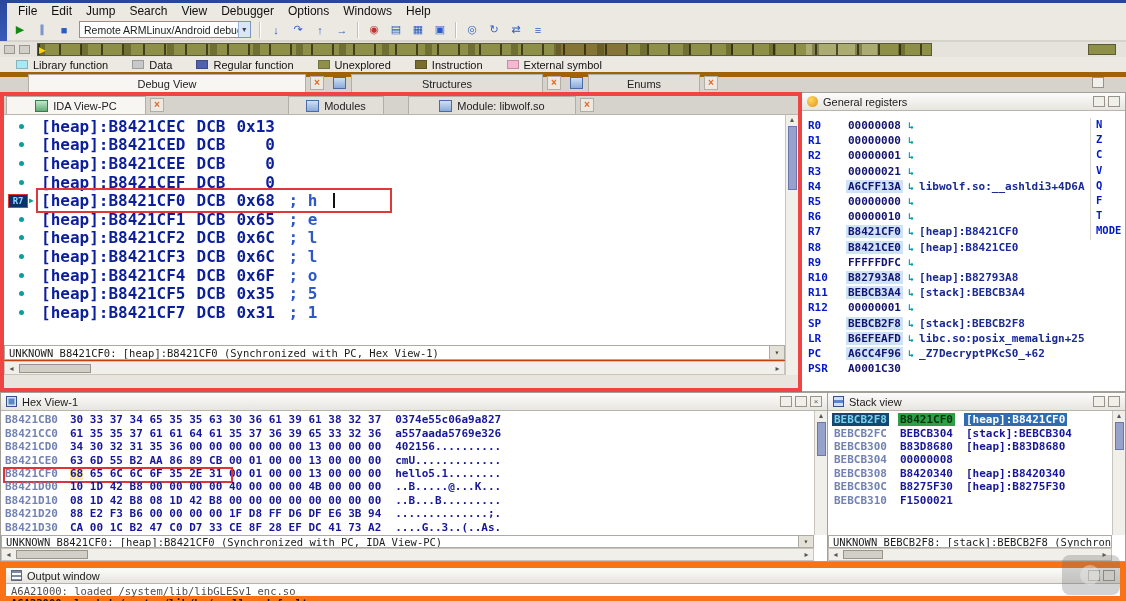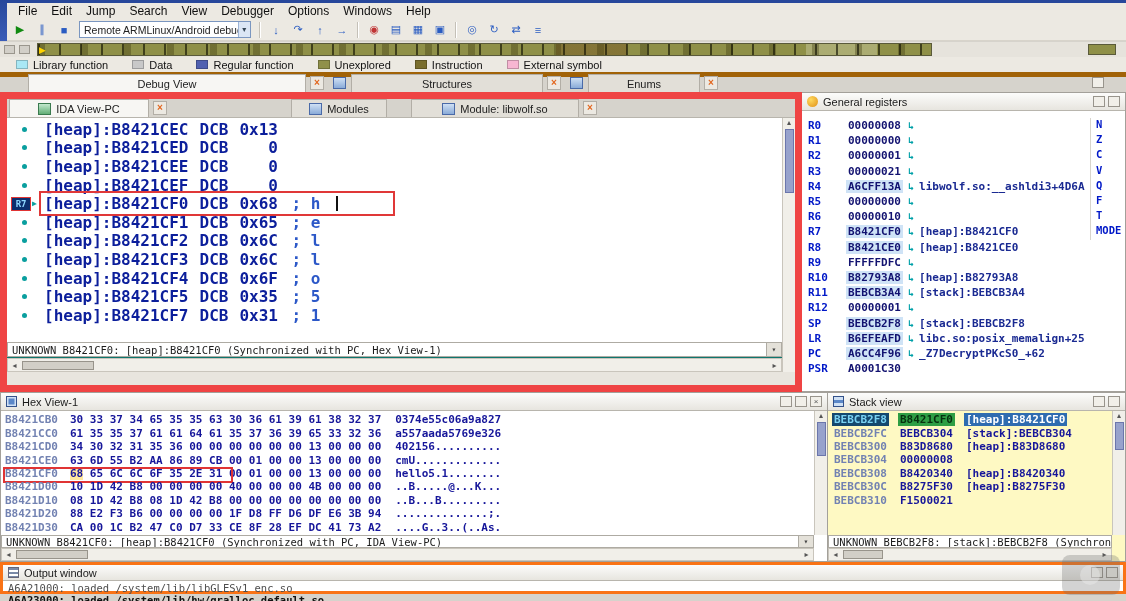--- a/index.html
+++ b/index.html
@@ -45,21 +45,21 @@
   .tab{height:18px;display:flex;align-items:center;justify-content:center;gap:5px;font-size:11px;color:#222;background:#e2dfd8;border:1px solid #b2aea6;border-bottom:none;padding:0 10px;white-space:nowrap}
   .tab.active{background:#f7f6f3}
   .closebox{width:14px;height:14px;margin:0 4px 2px 4px;border:1px solid #b2aea6;background:#ece9e2;color:#e2661e;font-weight:bold;font-size:10px;line-height:12px;text-align:center}
   .winicon{width:13px;height:12px;margin:0 5px 3px 5px;border:1px solid #4a6aa8;background:linear-gradient(#cfe0f4,#8aabd8)}
   .winicon.green{border-color:#3a7a4e;background:linear-gradient(#c2e8cc,#62ae76)}
   .winbtn{width:12px;height:11px;border:1px solid #98948c;background:#f1efe9;font-size:8px;line-height:9px;text-align:center;color:#555}
   .tabspacer{flex:1}
 
   
   .main{position:absolute;left:0;top:92px;width:100%;height:300px;display:flex}
-  .left-pane{width:802px;position:relative;background:#0f766e;border:7px solid #ef4444}
+  .left-pane{width:802px;position:relative;background:#c2410c;border:4px solid #ef4444}
   .tabrow2{height:19px;border-bottom:1px solid #b8b5ad;padding-left:2px}
   .disasm{position:absolute;top:19px;left:0;right:13px;bottom:43px;overflow:hidden;background:#fff;font-family:"DejaVu Sans Mono",monospace;font-weight:bold;font-size:16px;color:#0b1e9b;padding-top:2px}
   .dline{height:18.6px;display:flex;align-items:center;position:relative}
   .gutter{width:34px;display:flex;align-items:center;justify-content:center;flex:none}
   .dot{width:5px;height:5px;border-radius:50%;background:#0a9f9f}
   .marker{display:none;width:20px;height:14px;background:#0c2f6e;border:1px solid #e03434;color:#8fd8ff;font:bold 9px "DejaVu Sans Mono",monospace;align-items:center;justify-content:center}
   .dline.current .marker{display:inline-flex}
   .dline.current .gutter::after{content:"▶";color:#0aa0a0;font-size:8px;margin-left:1px}
   .code{display:inline-block;white-space:pre;padding:1px 3px}
   .dline.current .code{outline:2px solid #e03838;min-width:352px}
@@ -114,32 +114,32 @@
   .haddr{color:#7282b2;margin-right:12px}
   .hb0{color:#16169a}
   .hrest{color:#16169a;margin-right:14px}
   .hascii{color:#16169a}
   .hrow.current .hb0{background:#ffe9a0}
   .hrow.current::before{content:"";position:absolute;left:-2px;top:0;width:226px;height:12px;border:2px solid #e03434}
   .hexstatus{position:absolute;left:0;right:13px;bottom:13px;height:13px}
   .hex-hscroll{position:absolute;left:0;right:13px;bottom:0;height:13px}
   .m-vscroll{top:18px;bottom:26px}
 
-  .stack-pane{flex:1;position:relative;background:#fef9c3;border:1px solid #a3a09a;border-left:none}
+  .stack-pane{flex:1;position:relative;background:#ffffff;border:1px solid #a3a09a;border-left:none}
   .stackbody{position:absolute;top:18px;left:0;right:13px;bottom:26px;padding:2px 0 0 4px;font-family:"DejaVu Sans Mono",monospace;font-weight:bold;font-size:11px;overflow:hidden}
   .srow{height:13.4px;display:flex;align-items:center;white-space:pre}
   .saddr{color:#7282b2;margin-right:9px;padding:0 2px}
   .sval{color:#16169a;margin-right:9px;padding:0 2px}
   .snote{color:#16169a;padding:0 2px}
   .srow.current .saddr{background:#14486e;color:#79d2f2}
   .srow.current .sval{background:#2f9e44;color:#07310f}
   .srow.current .snote{background:#2f6cb0;color:#fff}
 
   
-  .output{position:absolute;left:0;top:562px;width:100%;height:32px;background:#fff;border:3px solid #f97316}
+  .output{position:absolute;left:0;top:562px;width:100%;height:40px;background:#fff;border:6px solid #f97316}
   .output .phead{height:16px}
   .obody{padding:1px 5px;font-family:"DejaVu Sans Mono",monospace;font-weight:bold;font-size:10.5px;overflow:hidden}
   .oline{height:11.5px;white-space:nowrap;overflow:hidden;color:#111}
   .oline.dim{color:#4e4e4e;font-weight:normal}
 
   .watermark{position:absolute;right:6px;bottom:6px;width:58px;height:40px;border-radius:8px;background:rgba(110,110,110,.30)}
   .watermark::after{content:"";position:absolute;left:18px;top:10px;width:20px;height:20px;border-radius:50%;background:rgba(235,235,235,.45)}
 </style>
 </head>
 <body>

